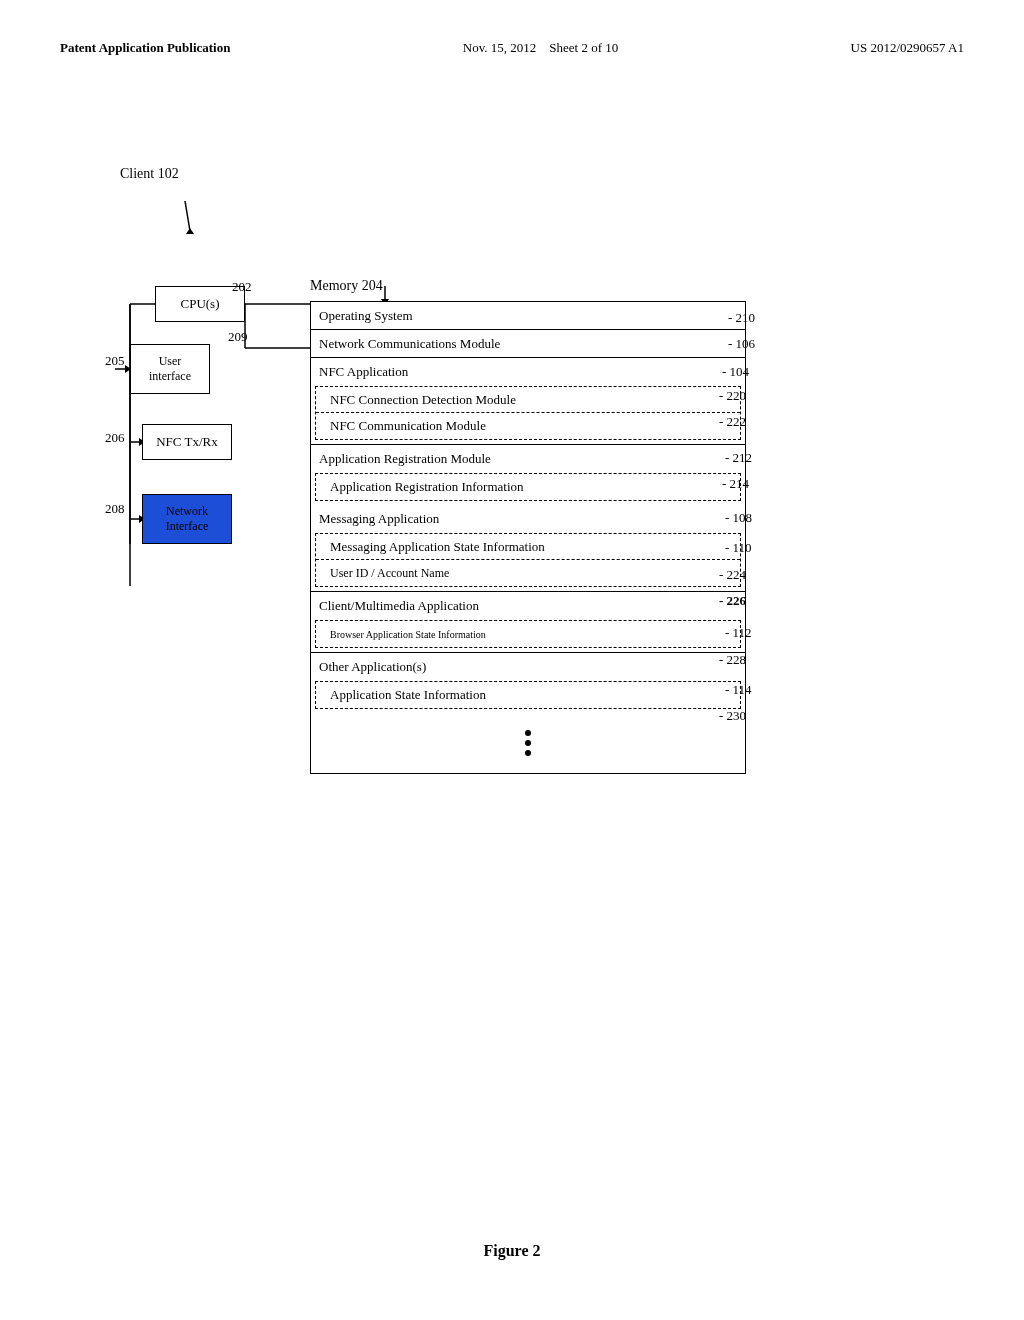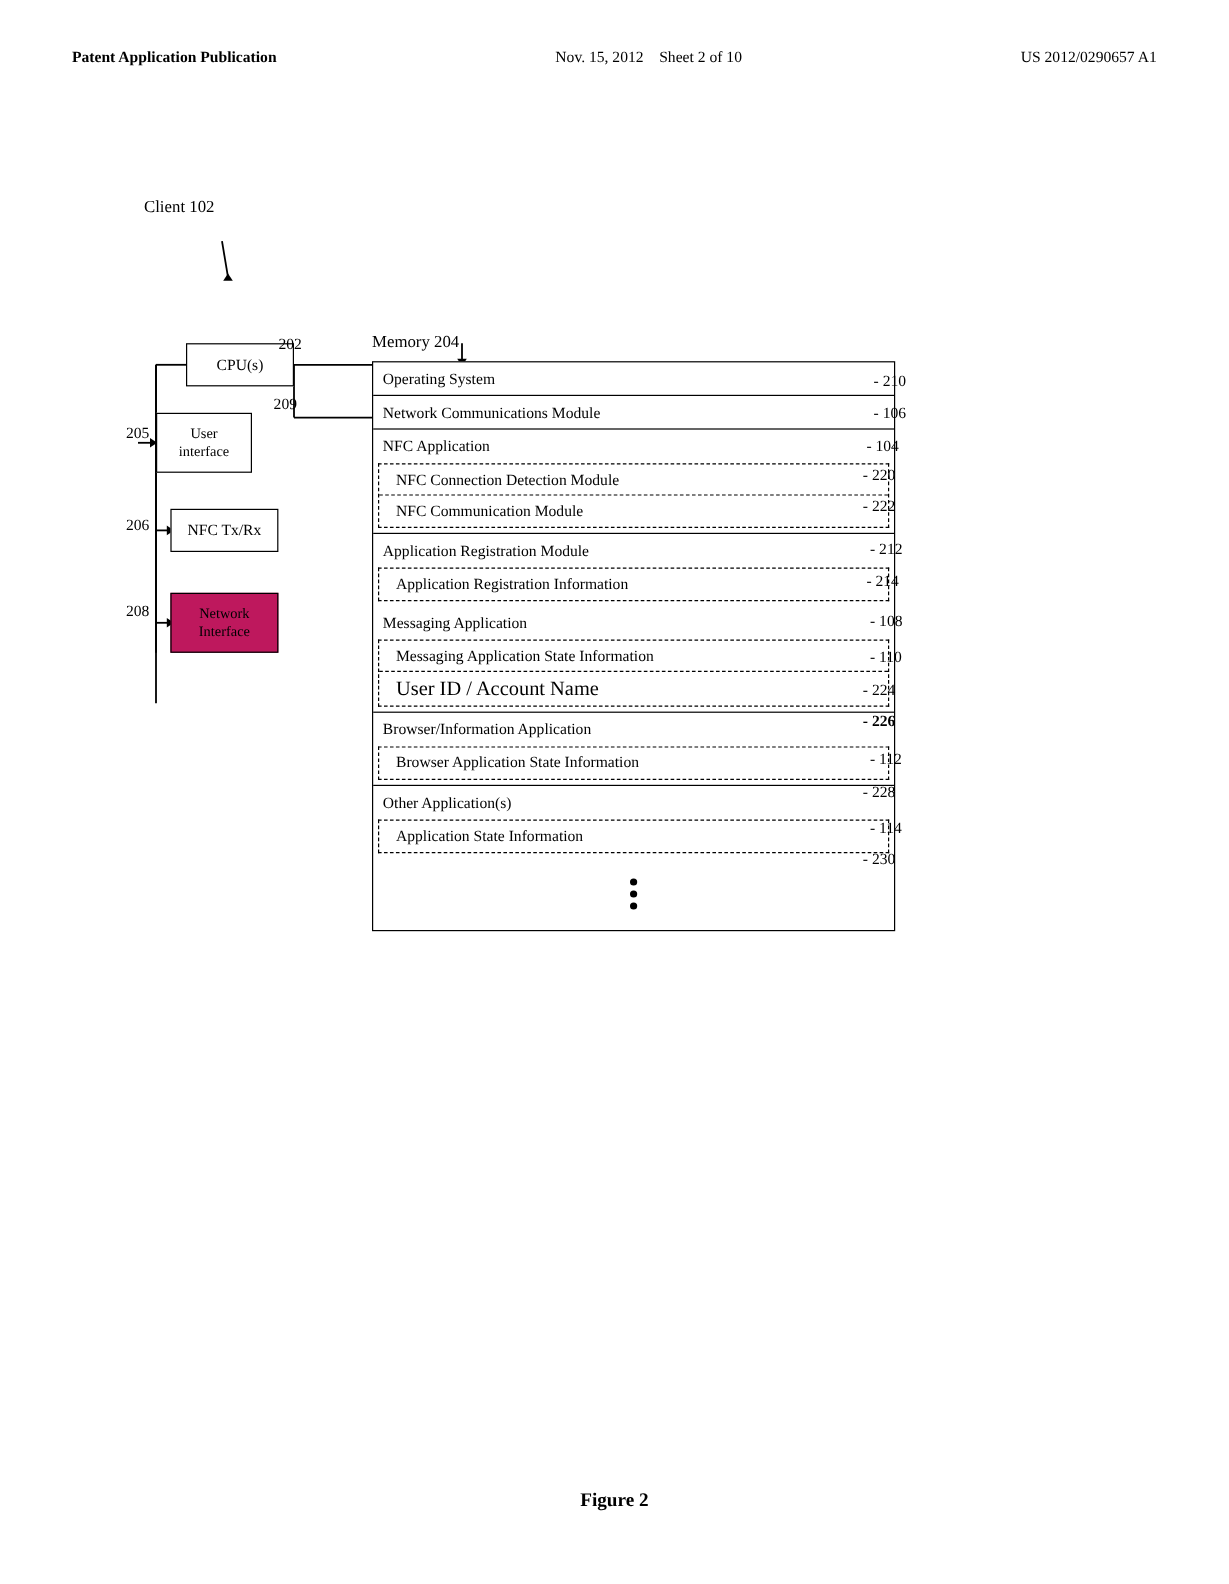--- a/index.html
+++ b/index.html
@@ -124,21 +124,21 @@
       left: 142px;
       top: 408px;
       width: 90px;
       height: 50px;
       border: 1.5px solid #000;
       display: flex;
       align-items: center;
       justify-content: center;
       font-size: 12px;
       text-align: center;
-      background: #be185d;
+      background: #1d4ed8;
     }
 
     .label-208 {
       position: absolute;
       left: 105px;
       top: 415px;
       font-size: 13px;
     }
 
     
@@ -376,32 +376,32 @@
 
 
     <div>
       <div class="mem-row no-border-bottom">
         <span>Messaging Application</span>
       </div>
       <div style="margin: 0 4px 4px 4px; border: 1.5px dashed #000;">
         <div style="padding: 4px 6px 4px 14px; font-size:13px; border-bottom: 1.5px dashed #000; min-height:26px; display:flex; align-items:center;">
           <span>Messaging Application State Information</span>
         </div>
-        <div style="padding: 4px 6px 4px 14px; font-size:17px; min-height:26px; display:flex; align-items:center;">
+        <div style="padding: 4px 6px 4px 14px; font-size:12px; min-height:26px; display:flex; align-items:center;">
           <span>User ID / Account Name</span>
         </div>
       </div>
     </div>
 
     <div style="border-top: 1.5px solid #000;">
       <div class="mem-row no-border-bottom">
-        <span>Browser/Information Application</span>
+        <span>Client/Multimedia Application</span>
       </div>
       <div style="margin: 0 4px 4px 4px; border: 1.5px dashed #000;">
-        <div style="padding: 4px 6px 4px 14px; font-size:13px; min-height:26px; display:flex; ">
+        <div style="padding: 4px 6px 4px 14px; font-size:10px; min-height:26px; display:flex; align-items:center;">
           <span>Browser Application State Information</span>
         </div>
       </div>
     </div>
 
     <div style="border-top: 1.5px solid #000; text-align: center;">
       <div class="mem-row no-border-bottom">
         <span>Other Application(s)</span>
       </div>
       <div style="margin: 0 4px 4px 4px; border: 1.5px dashed #000;">

